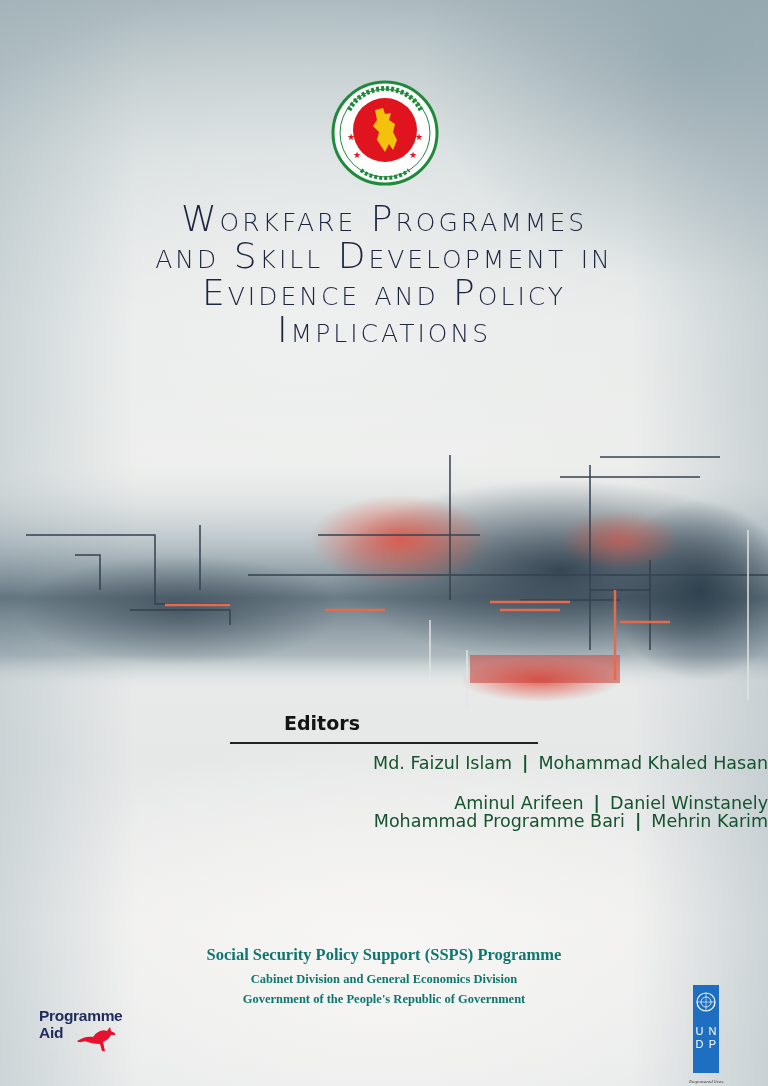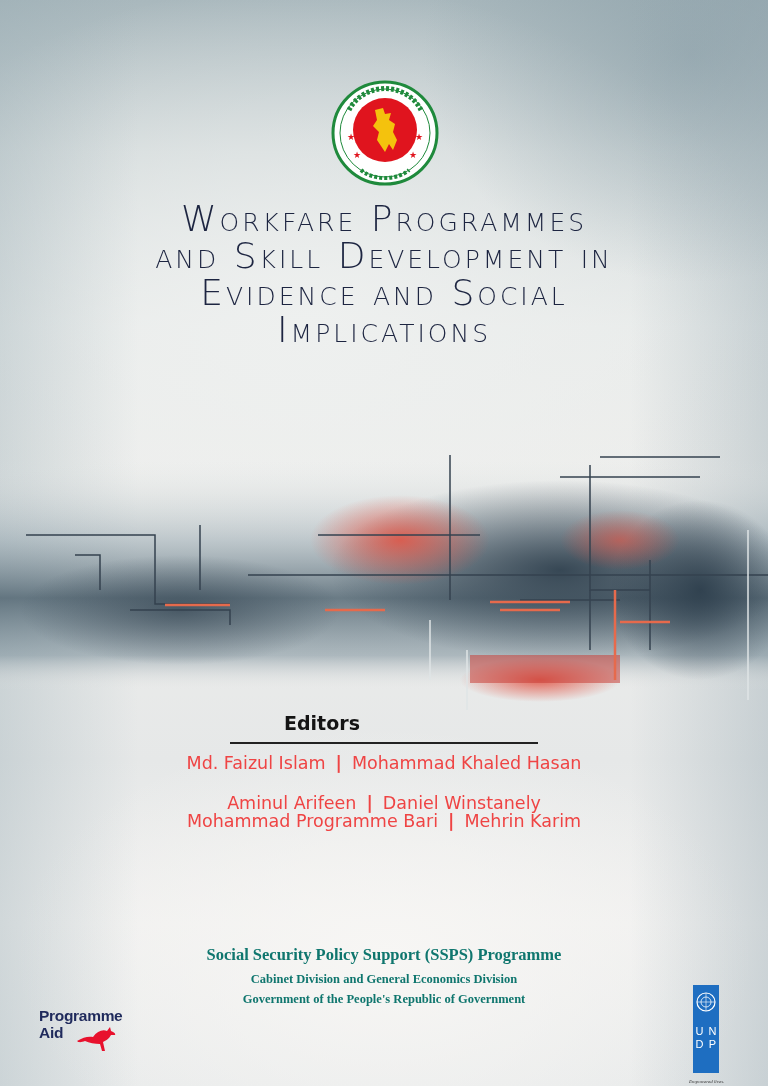--- a/index.html
+++ b/index.html
@@ -36,22 +36,22 @@
 
     
     .editors-heading {
       position: absolute; left: 0; top: 712px; width: 644px; text-align: center;
       font-family: "DejaVu Sans", sans-serif; font-weight: bold; font-size: 19px; color: #141414;
     }
     .editors-rule {
       position: absolute; left: 230px; top: 742px; width: 308px; height: 2px; background: #222;
     }
     .editor-line {
-      position: absolute; left: 0; width: 768px; text-align: center;
-      font-family: "DejaVu Sans", sans-serif; font-size: 17.5px; color: #ef4444;
+      position: absolute; left: 0; width: 768px; text-align: right;
+      font-family: "DejaVu Sans", sans-serif; font-size: 17.5px; color: #14532d;
     }
     .editor-line .sep { font-weight: bold; margin: 0 10px; }
     .el1 { top: 753px; }
     .el2 { top: 793px; }
     .el3 { top: 811px; }
 
     
     .prog {
       position: absolute; left: 0; width: 768px; text-align: center; color: #0f766e;
       font-family: Liberation Serif, serif;
@@ -94,21 +94,21 @@
   <path d="M44 30 L52 28 L54 34 L60 33 L58 40 L64 44 L62 52 L66 60 L62 70 L58 64 L54 72 L50 66 L46 60 L48 52 L42 46 L46 40 Z" fill="#f4c20d"></path>
   <text x="16" y="60" font-size="9" fill="#e0141e">★</text>
   <text x="84" y="60" font-size="9" fill="#e0141e">★</text>
   <text x="22" y="78" font-size="9" fill="#e0141e">★</text>
   <text x="78" y="78" font-size="9" fill="#e0141e">★</text>
 </svg>
 
 <div class="title">
   <span class="line">Workfare Programmes</span>
   <span class="line">and Skill Development in</span>
-  <span class="line">Evidence and Social</span>
+  <span class="line">Evidence and Policy</span>
   <span class="line">Implications</span>
 </div>
 
 <svg class="art" viewBox="0 0 768 290" preserveAspectRatio="none">
   <defs>
     <linearGradient id="fadeTop" x1="0" y1="0" x2="0" y2="1">
       <stop offset="0" stop-color="#dfe3e3" stop-opacity="0"></stop>
       <stop offset="0.35" stop-color="#8ea0aa" stop-opacity="0.5"></stop>
       <stop offset="0.6" stop-color="#3f5563" stop-opacity="0.75"></stop>
       <stop offset="0.85" stop-color="#6f8591" stop-opacity="0.5"></stop>

